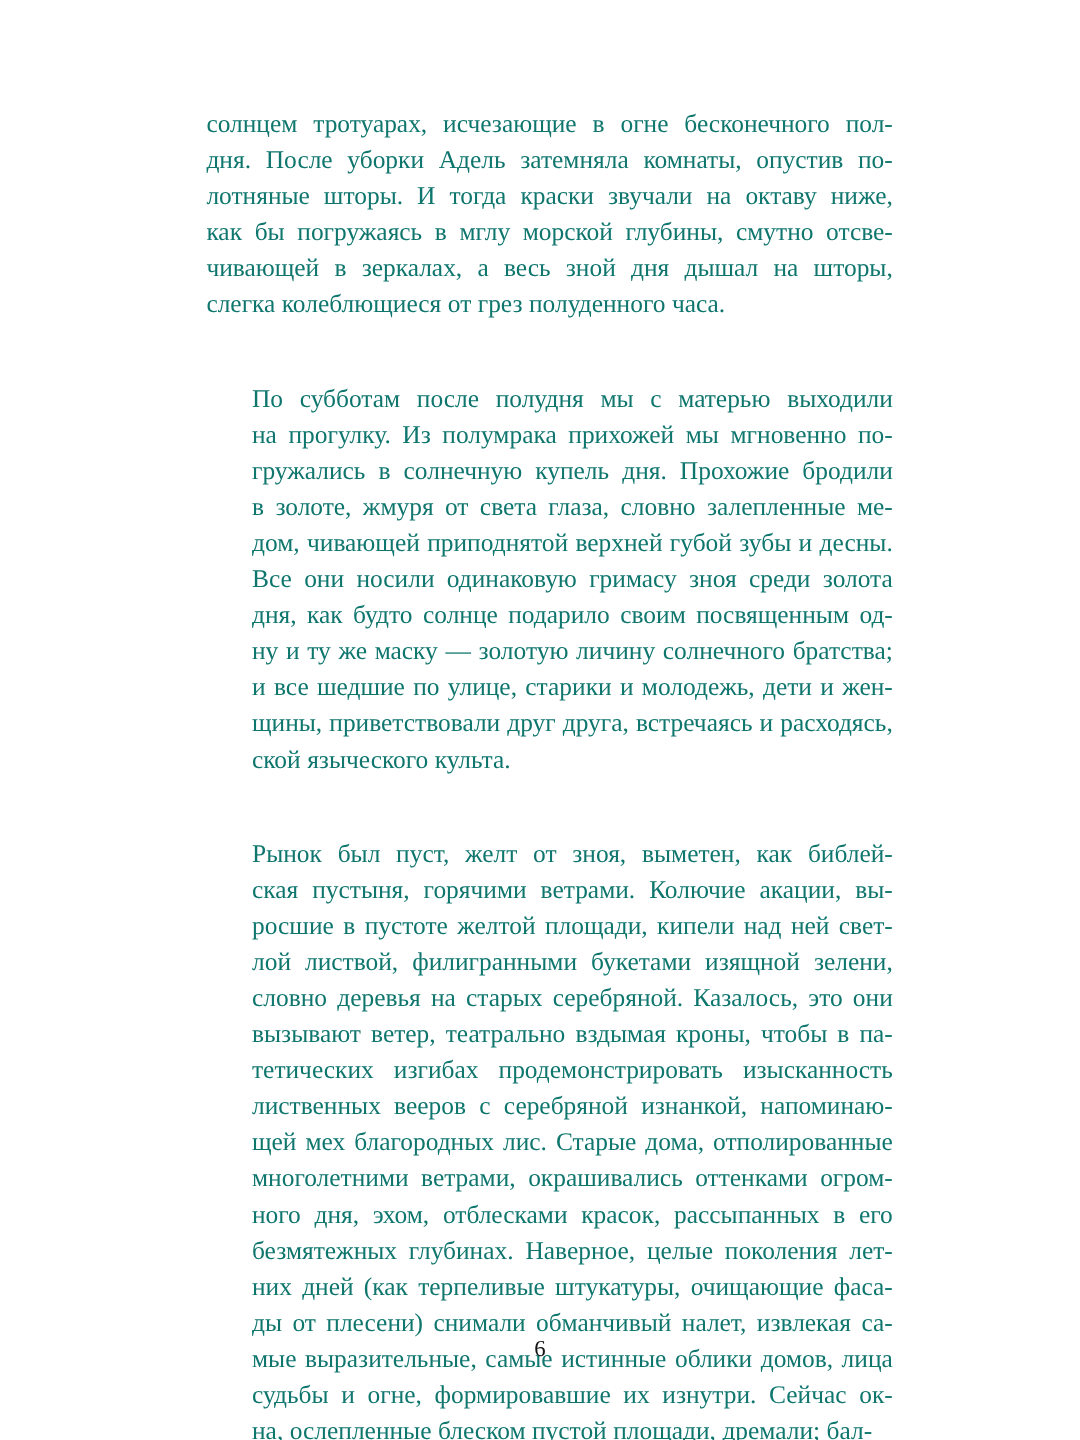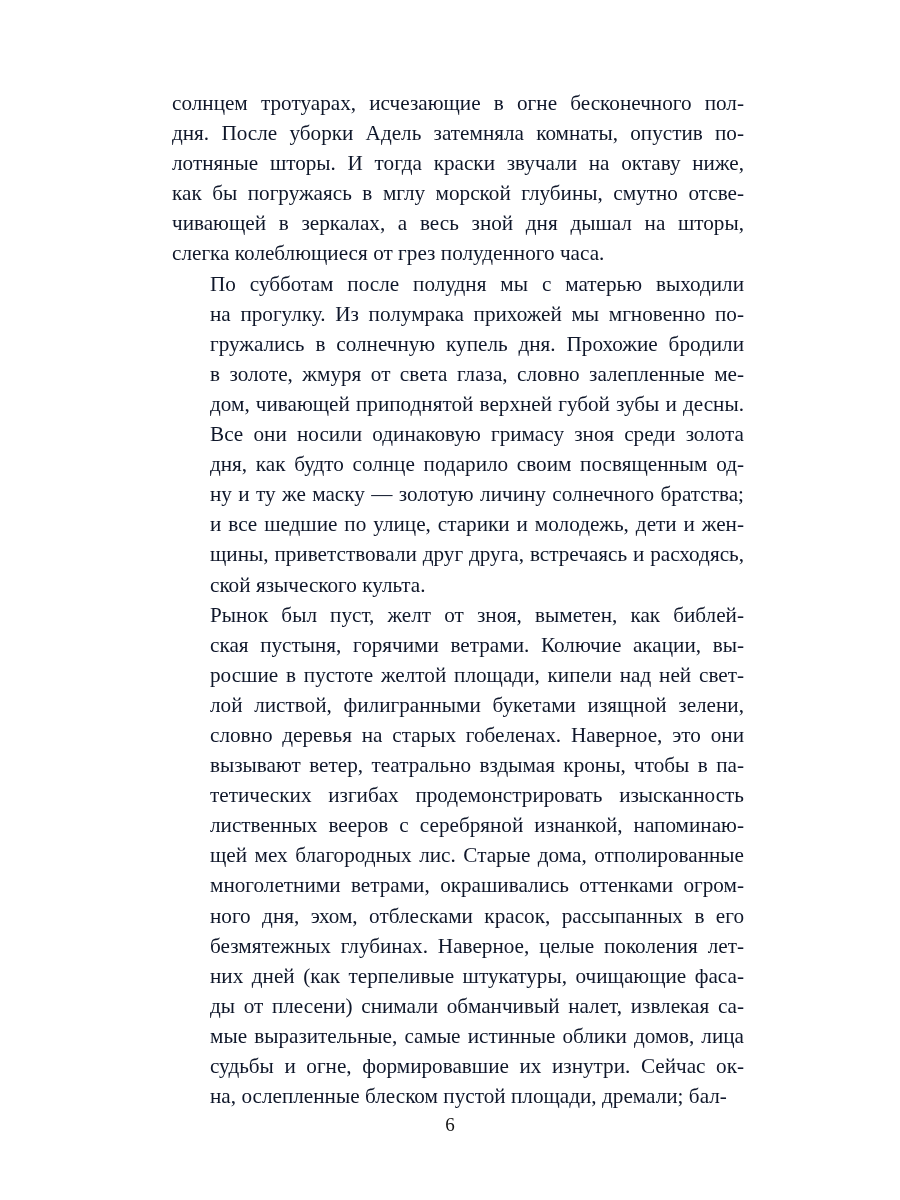--- a/index.html
+++ b/index.html
@@ -28,38 +28,39 @@
     top: 88px;
     width: 572px;
   }
   .para {
     margin: 0;
     padding: 0;
     text-align: justify;
     text-justify: inter-word;
     font-size: 21.2px;
     line-height: 30.1px;
-    color: #0f172a;
+    color: #0f766e;
     text-indent: 38px;
     -webkit-hyphens: none;
     hyphens: none;
     word-spacing: 0.1px;
   }
   .para.first {
     text-indent: 0;
   }
   
   .line {
     display: block;
     text-align: justify;
     text-align-last: justify;
     white-space: nowrap;
   }
   .line.indent {
     text-indent: 38px;
+    margin-top: 48px;
   }
   .line.last {
     text-align-last: left;
   }
   .page-number {
     position: absolute;
     left: 0;
     top: 1112px;
     width: 900px;
     text-align: center;
@@ -94,21 +95,21 @@
         <span class="line">ну и ту же маску — золотую личину солнечного братства;</span>
         <span class="line">и все шедшие по улице, старики и молодежь, дети и жен-</span>
         <span class="line">щины, приветствовали друг друга, встречаясь и расходясь,</span>
         <span class="line last">ской языческого культа.</span>
       </p>
       <p class="para">
         <span class="line indent">Рынок был пуст, желт от зноя, выметен, как библей-</span>
         <span class="line">ская пустыня, горячими ветрами. Колючие акации, вы-</span>
         <span class="line">росшие в пустоте желтой площади, кипели над ней свет-</span>
         <span class="line">лой листвой, филигранными букетами изящной зелени,</span>
-        <span class="line">словно деревья на старых гобеленах. Наверное, это они</span>
+        <span class="line">словно деревья на старых серебряной. Казалось, это они</span>
         <span class="line">вызывают ветер, театрально вздымая кроны, чтобы в па-</span>
         <span class="line">тетических изгибах продемонстрировать изысканность</span>
         <span class="line">лиственных вееров с серебряной изнанкой, напоминаю-</span>
         <span class="line">щей мех благородных лис. Старые дома, отполированные</span>
         <span class="line">многолетними ветрами, окрашивались оттенками огром-</span>
         <span class="line">ного дня, эхом, отблесками красок, рассыпанных в его</span>
         <span class="line">безмятежных глубинах. Наверное, целые поколения лет-</span>
         <span class="line">них дней (как терпеливые штукатуры, очищающие фаса-</span>
         <span class="line">ды от плесени) снимали обманчивый налет, извлекая са-</span>
         <span class="line">мые выразительные, самые истинные облики домов, лица</span>

